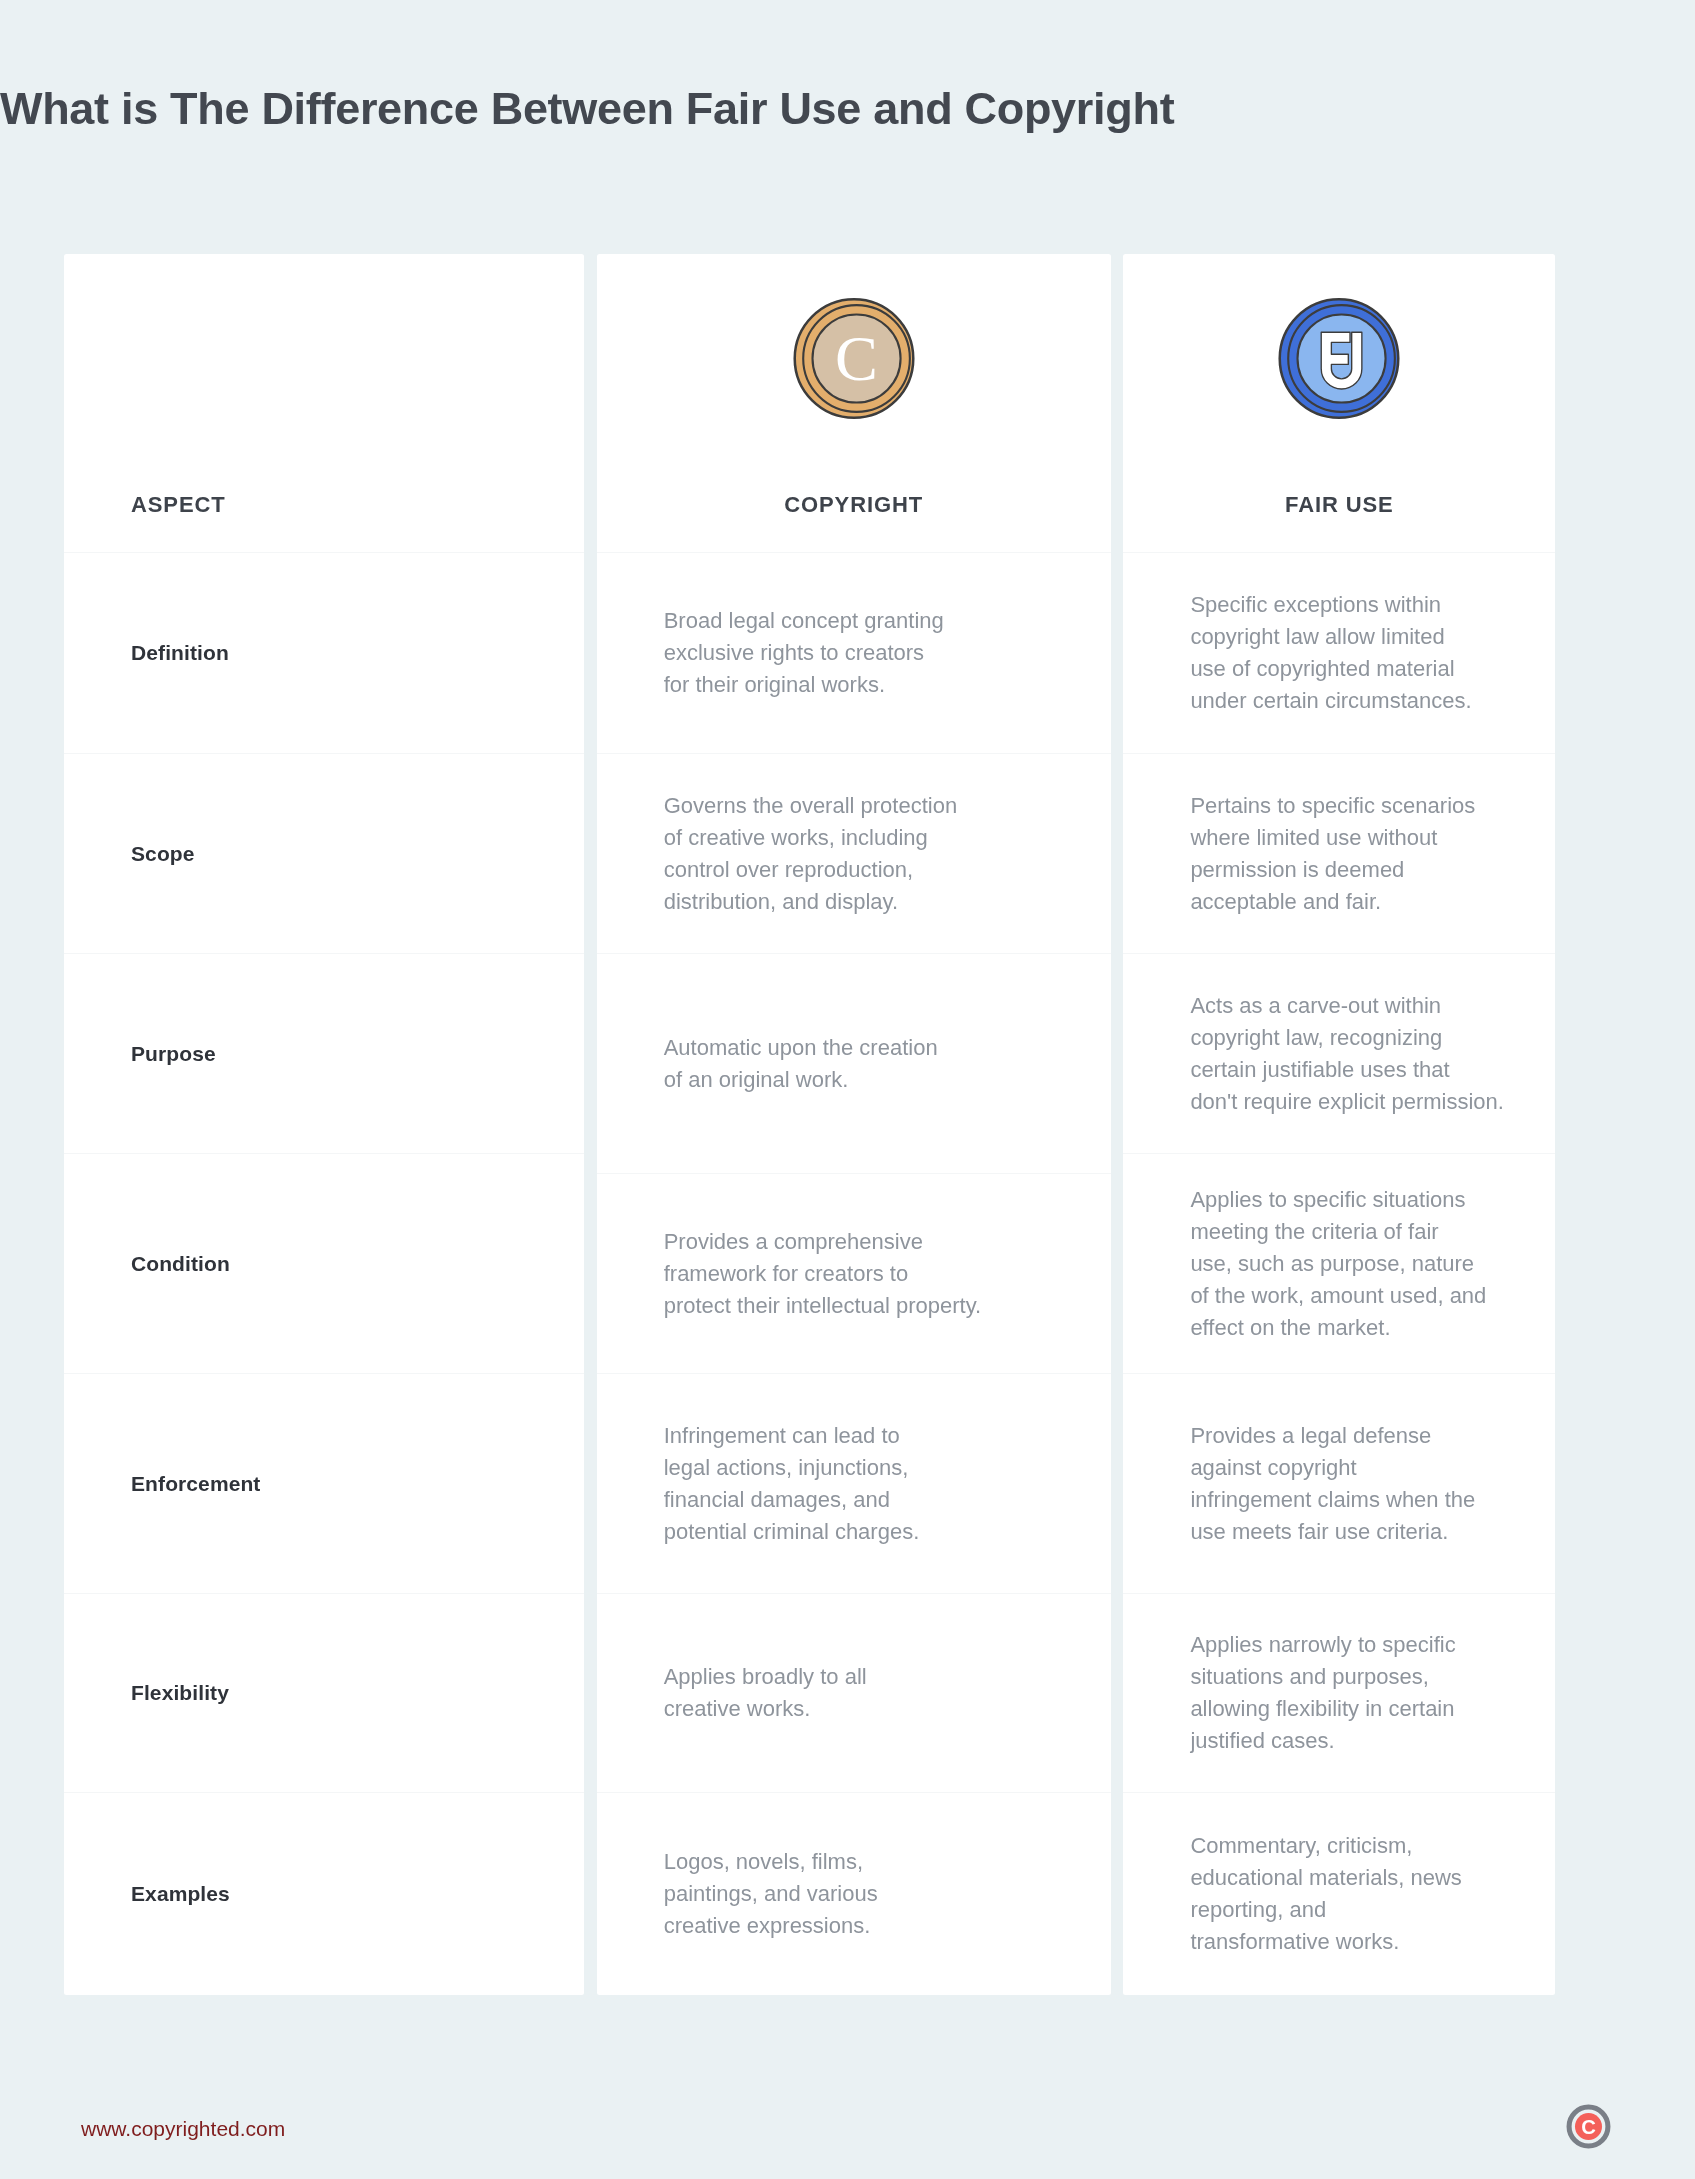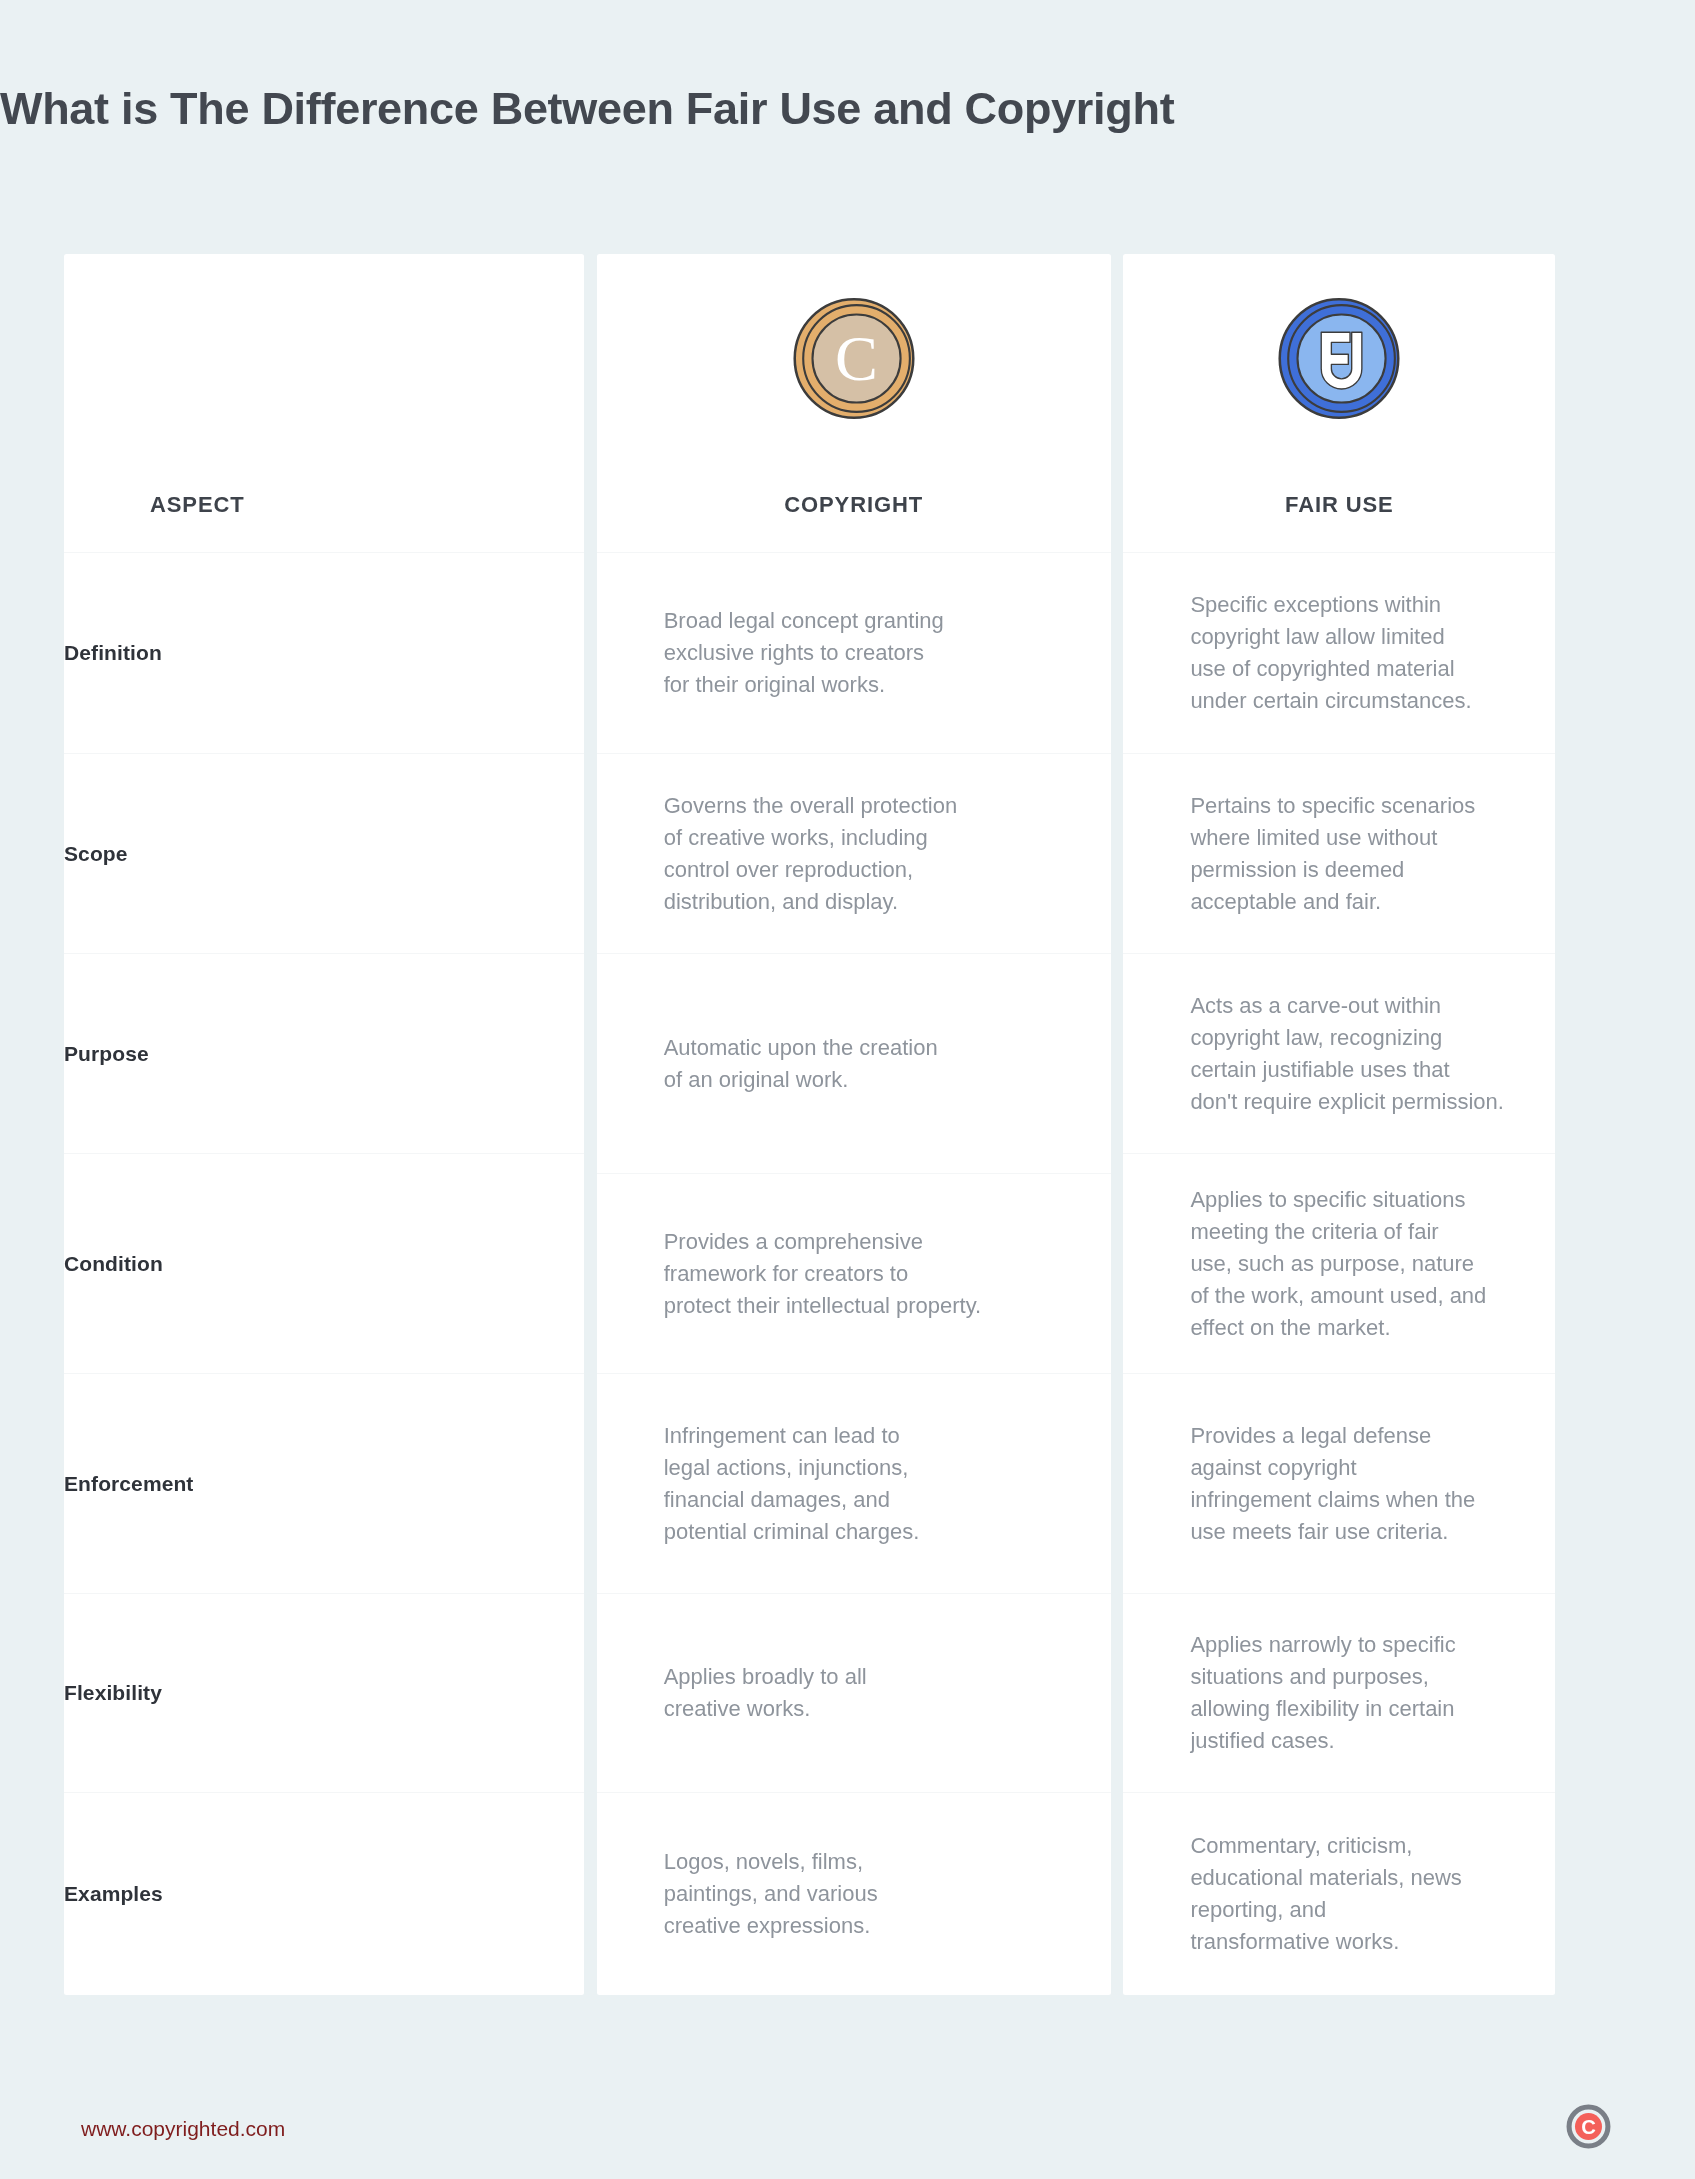--- a/index.html
+++ b/index.html
@@ -59,21 +59,21 @@
     position: relative;
     display: flex;
     flex-direction: column;
     align-items: center;
     justify-content: flex-end;
     padding-bottom: 34px;
   }
 
   .head-cell.aspect-head {
     align-items: flex-start;
-    padding-left: 86px;
+    padding-left: 67px;
     text-align: right;
   }
 
   .head-label {
     font-size: 22px;
     font-weight: 700;
     color: #3e434b;
     letter-spacing: 0.9px;
   }
 
@@ -82,20 +82,21 @@
     top: 41px;
     left: 50%;
     transform: translateX(-50%);
   }
 
   
   .row {
     border-top: 1.7px solid #f4f6f7;
     display: flex;
     align-items: center;
+    padding-left: 67px;
     padding-right: 34px;
   }
 
   .col-copy .row, .col-fair .row {
     padding-left: 67px;
   }
 
   .r0 { height: 201px; }
   .r1 { height: 200px; }
   .r2 { height: 200px; }

